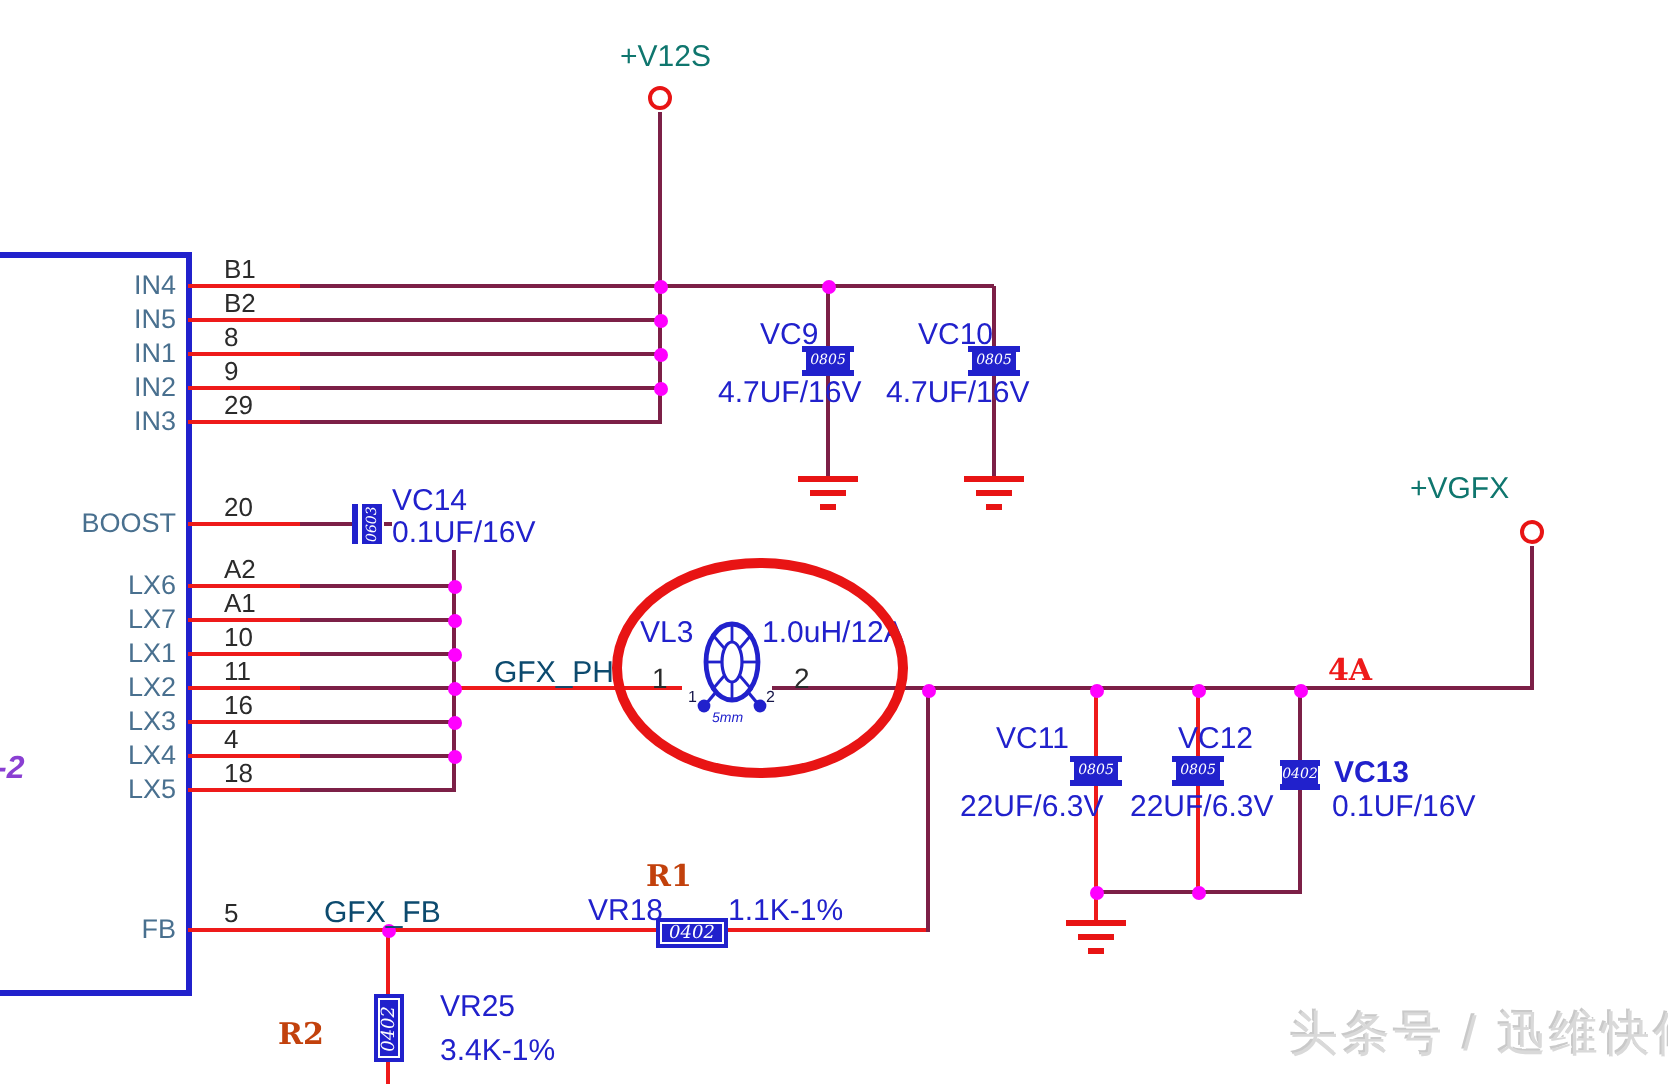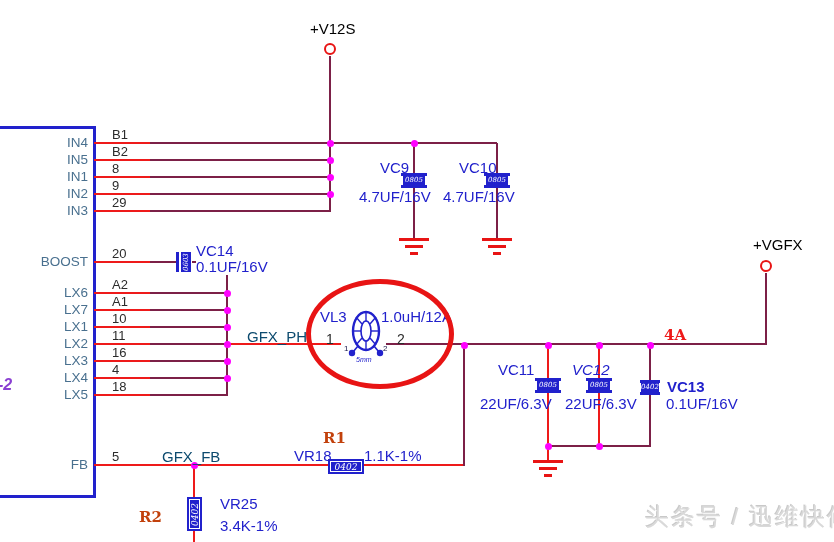--- a/index.html
+++ b/index.html
@@ -7,21 +7,21 @@
           font-family:"Liberation Sans",sans-serif;}
   .abs{position:absolute;}
   .h{position:absolute;height:2px;}
   .v{position:absolute;width:2px;}
   .dot{position:absolute;width:7px;height:7px;border-radius:50%;background:#ff00ff;
        transform:translate(-3px,-3px);}
   .lbl{position:absolute;font-size:15px;color:#2121cc;white-space:nowrap;}
   .pin-name{position:absolute;font-size:13.5px;color:#49708f;width:88px;text-align:right;white-space:nowrap;}
   .pin-num{position:absolute;font-size:13px;color:#2b2b2b;white-space:nowrap;}
   .net{position:absolute;font-size:15px;color:#0c4a6e;white-space:nowrap;}
-  .pwr{position:absolute;font-size:15px;color:#000000;white-space:nowrap;}
+  .pwr{position:absolute;font-size:15px;color:#0f766e;white-space:nowrap;}
   .term{position:absolute;width:12px;height:12px;border:2.5px solid #e81414;border-radius:50%;
         box-sizing:border-box;background:#fff;}
   .cap{position:absolute;width:26px;}
   .cap .plate{position:absolute;left:0;width:26px;height:3px;background:#2121cc;}
   .cap .pkg{position:absolute;left:2px;top:3px;width:22px;height:9px;background:#2121cc;
             color:#fff;font:italic 7px "DejaVu Serif",serif;text-align:center;line-height:9px;}
   .cap13{width:20px;} .cap13 .plate{width:20px;} .cap13 .pkg{left:1px;width:18px;}
   .gnd .bar{position:absolute;height:3px;background:#e81414;}
   .res{position:absolute;box-sizing:border-box;background:#2121cc;border:2px solid #2121cc;
        box-shadow:inset 0 0 0 1px #fff;color:#fff;display:flex;align-items:center;justify-content:center;
@@ -152,21 +152,21 @@
       <div class="dot" style="left:599px;top:345px"></div>
       <div class="dot" style="left:650px;top:345px"></div>
       <div class="dot" style="left:548px;top:446px"></div>
       <div class="dot" style="left:599px;top:446px"></div>
       <div class="dot" style="left:194px;top:465px"></div>
     </div>
 
   <div class="pwr" style="left:310px;top:20px;">+V12S</div>
   <div class="term" style="left:324px;top:43px;"></div>
 
-  <div class="pwr" style="left:753px;top:236px;">+VGFX</div>
+  <div class="pwr" style="left:705px;top:236px;">+VGFX</div>
   <div class="term" style="left:760px;top:260px;"></div>
 
   <div class="lbl" style="left:380px;top:159px;">VC9</div>
   <div class="cap" style="left:401px;top:173px;">
     <div class="plate" style="top:0;"></div>
     <div class="pkg">0805</div>
     <div class="plate" style="top:12px;"></div>
   </div>
   <div class="lbl" style="left:359px;top:188px;">4.7UF/16V</div>
 
@@ -220,21 +220,21 @@
   <div class="desig" style="left:664px;top:326px;color:#ee1a1a;">4A</div>
 
   <div class="lbl" style="left:498px;top:361px;">VC11</div>
   <div class="cap" style="left:535px;top:378px;">
     <div class="plate" style="top:0;"></div>
     <div class="pkg">0805</div>
     <div class="plate" style="top:12px;"></div>
   </div>
   <div class="lbl" style="left:480px;top:395px;">22UF/6.3V</div>
 
-  <div class="lbl" style="left:572px;top:361px;font-style:italic;">VC12</div>
+  <div class="lbl" style="left:589px;top:361px;">VC12</div>
   <div class="cap" style="left:586px;top:378px;">
     <div class="plate" style="top:0;"></div>
     <div class="pkg">0805</div>
     <div class="plate" style="top:12px;"></div>
   </div>
   <div class="lbl" style="left:565px;top:395px;">22UF/6.3V</div>
 
   <div class="cap cap13" style="left:640px;top:380px;">
     <div class="plate" style="top:0;"></div>
     <div class="pkg">0402</div>

